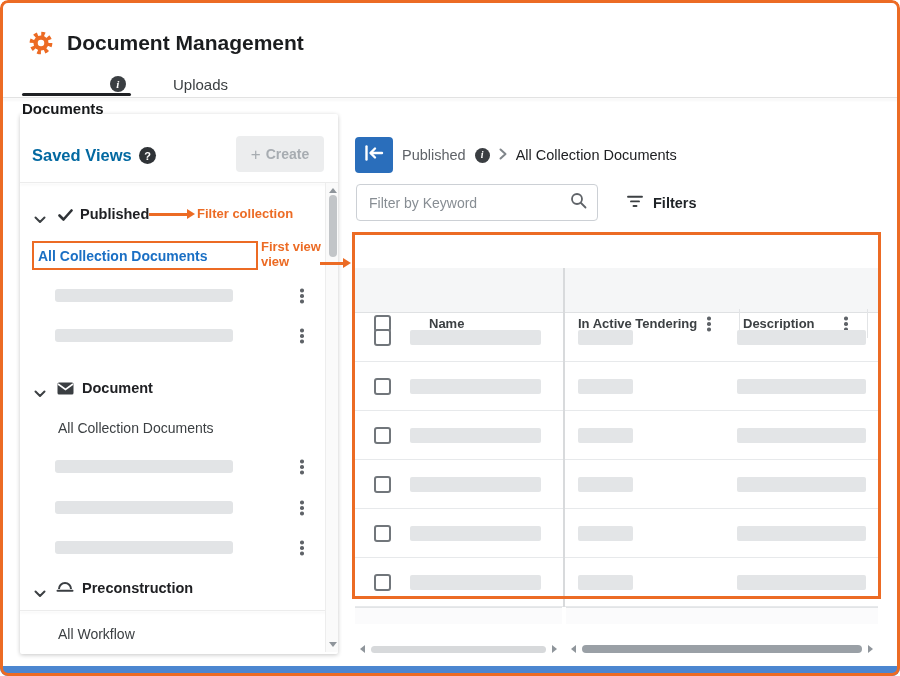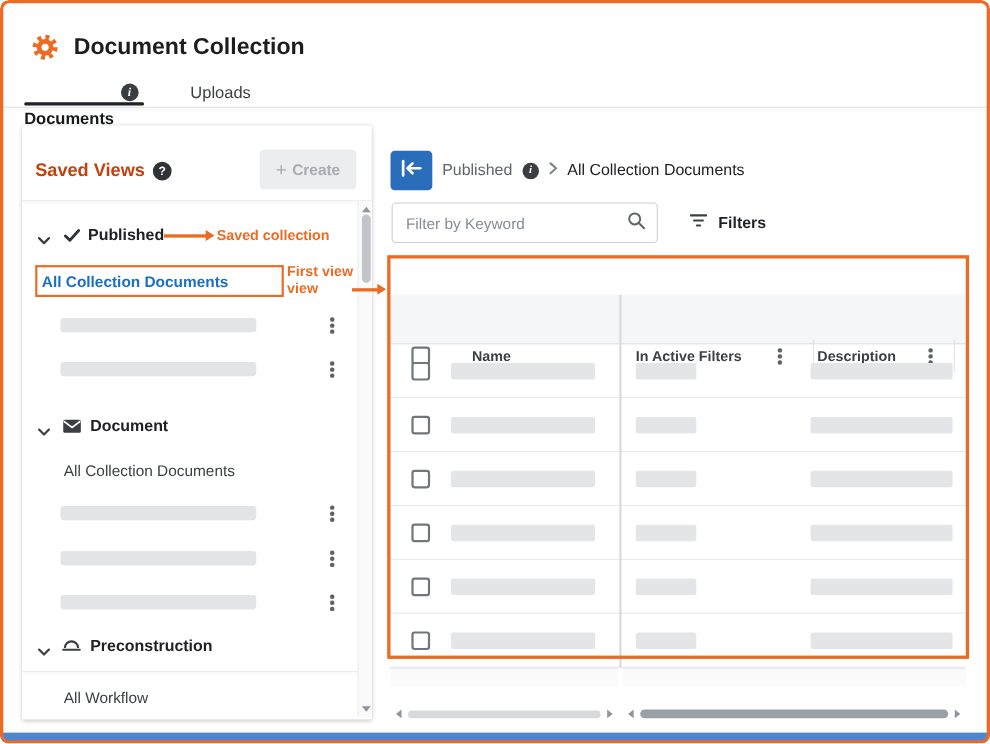--- a/index.html
+++ b/index.html
@@ -20,21 +20,21 @@
   .tab-documents{left:22px;top:74px;height:20px;display:flex;align-items:center;gap:6px;cursor:pointer;}
   .tab-documents .tab-label{font-size:15px;font-weight:700;color:#16181a;margin-top:48px;}
   .info-badge{width:16px;height:16px;border-radius:50%;background:#3a3e42;color:#fff;display:flex;align-items:center;justify-content:center;font-family:"Liberation Serif",serif;font-style:italic;font-weight:700;font-size:11px;line-height:1;}
   .tab-underline{left:22px;top:93px;width:109px;height:3px;background:#1f2124;border-radius:2px;}
   .tab-uploads{left:173px;top:76px;font-size:15px;color:#3c4043;cursor:pointer;}
   .tabs-divider{left:0;right:0;top:97px;height:1px;background:#e2e2e2;box-shadow:0 2px 3px rgba(0,0,0,.09);}
 
   
   .sidebar{left:20px;top:114px;width:318px;height:540px;background:#fff;border-radius:2px;box-shadow:0 1px 4px rgba(0,0,0,.22);}
   .sidebar .abs{position:absolute;}
-  .sv-title{left:12px;top:32px;font-size:16.5px;font-weight:700;color:#c2410c;}
+  .sv-title{left:12px;top:32px;font-size:16.5px;font-weight:700;color:#0369a1;}
   .help-badge{left:119px;top:33px;width:17px;height:17px;border-radius:50%;background:#2f3337;color:#fff;display:flex;align-items:center;justify-content:center;font-size:11px;font-weight:700;cursor:pointer;}
   .create-btn{right:14px;top:22px;width:88px;height:36px;background:#ecedee;border-radius:4px;color:#a7acb1;font-size:14px;font-weight:700;display:flex;align-items:center;justify-content:center;gap:5px;cursor:pointer;}
   .create-btn .plus{font-size:17px;font-weight:400;line-height:1;}
   .sv-head-divider{left:0;right:0;top:68px;height:1px;background:#ececec;box-shadow:0 2px 3px rgba(0,0,0,.07);}
 
   .chevron{width:12px;height:8px;cursor:pointer;}
   .group-label{font-size:14.5px;font-weight:700;color:#202124;}
   .item-label{font-size:14px;color:#3c4043;}
   .sel-label{font-size:14px;font-weight:700;color:var(--link-blue);cursor:pointer;}
 
@@ -95,21 +95,21 @@
 
 <div class="frame">
 
   <div class="abs gear-icon">
     <svg width="26" height="26" viewBox="0 0 24 24">
       <circle cx="12" cy="12" r="8" fill="none" style="stroke:var(--accent-orange,#EC6B24)" stroke-width="5" stroke-dasharray="3.1 3.18"></circle>
       <circle cx="12" cy="12" r="7" style="fill:var(--accent-orange,#EC6B24)"></circle>
       <circle cx="12" cy="12" r="3" fill="#fff"></circle>
     </svg>
   </div>
-  <div class="abs page-title">Document Collection</div>
+  <div class="abs page-title">Document Management</div>
 
   <div class="abs tab-documents">
     <span class="tab-label">Documents</span>
     <span class="info-badge">i</span>
   </div>
   <div class="abs tab-underline"></div>
   <div class="abs tab-uploads">Uploads</div>
   <div class="abs tabs-divider"></div>
 
   <div class="abs sidebar">
@@ -234,21 +234,21 @@
         <line x1="6.5" y1="11" x2="9.5" y2="11" stroke="#3c4043" stroke-width="1.9" stroke-linecap="round"></line>
       </svg>
     </span>
     <span class="filters-label">Filters</span>
   </div>
 
   <div class="abs doc-table">
     <div class="abs thead">
       <div class="abs checkbox" style="left:19px;top:14px;"></div>
       <div class="abs th-label" style="left:74px;top:15px;">Name</div>
-      <div class="abs th-label" style="left:223px;top:15px;">In Active Filters</div>
+      <div class="abs th-label" style="left:223px;top:15px;">In Active Tendering</div>
       <div class="abs kebab" style="left:344px;top:12px;">
           <span class="dots"></span>
         </div>
       <div class="abs col-sep" style="left:384px;"></div>
       <div class="abs th-label" style="left:388px;top:15px;">Description</div>
       <div class="abs kebab" style="left:481px;top:12px;">
           <span class="dots"></span>
         </div>
       <div class="abs col-sep" style="left:512px;"></div>
     </div>
@@ -306,21 +306,21 @@
     </div>
     <div class="abs hscroll hs-right">
       <div class="abs tri-left" style="left:5px;top:4px;"></div>
       <div class="abs hs-thumb-dark"></div>
       <div class="abs tri-right" style="right:5px;top:4px;"></div>
     </div>
   </div>
 
   <div class="abs ann-line" style="left:149px;top:213px;width:39px;"></div>
   <div class="abs ann-head" style="left:187px;top:209px;"></div>
-  <div class="abs ann" style="left:197px;top:206px;">Saved collection</div>
+  <div class="abs ann" style="left:197px;top:206px;">Filter collection</div>
 
   <div class="abs ann-rect" style="left:32px;top:241px;width:226px;height:29px;"></div>
   <div class="abs ann" style="left:261px;top:239px;width:80px;line-height:15px;">First view view</div>
   <div class="abs ann-line" style="left:320px;top:262px;width:24px;"></div>
   <div class="abs ann-head" style="left:343px;top:258px;"></div>
 
   <div class="abs ann-rect-table" style="left:352px;top:232px;width:529px;height:367px;"></div>
 
   <div class="abs bottom-strip"></div>
   <div class="outer-border"></div>

